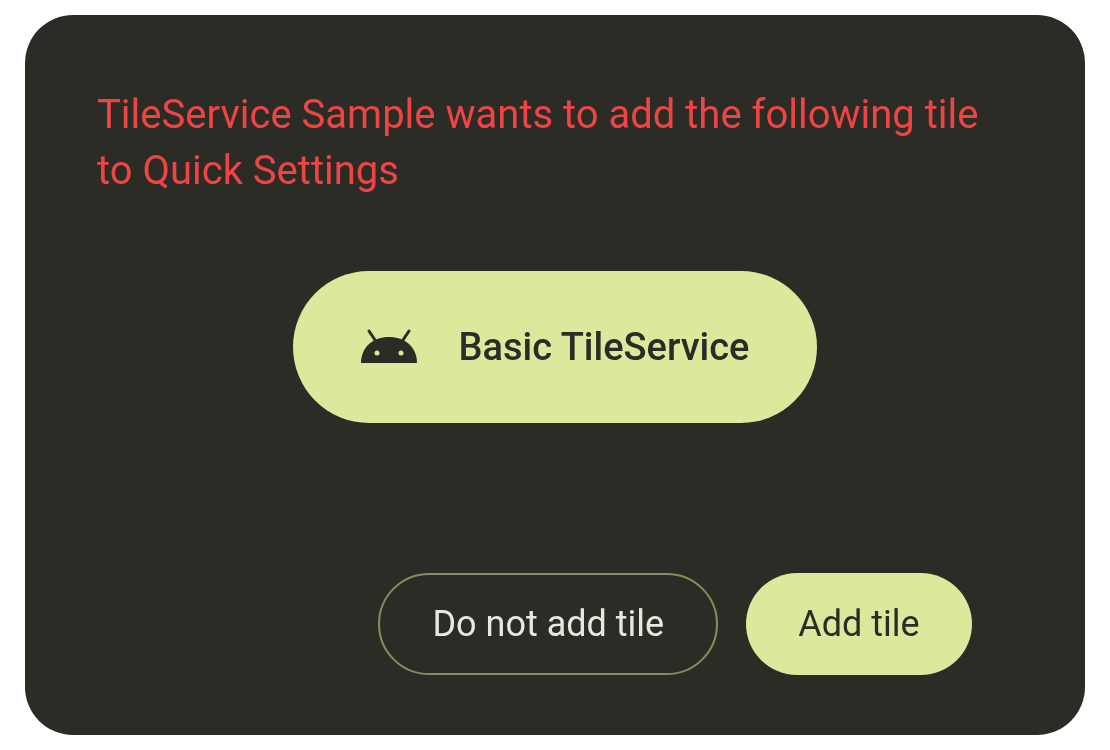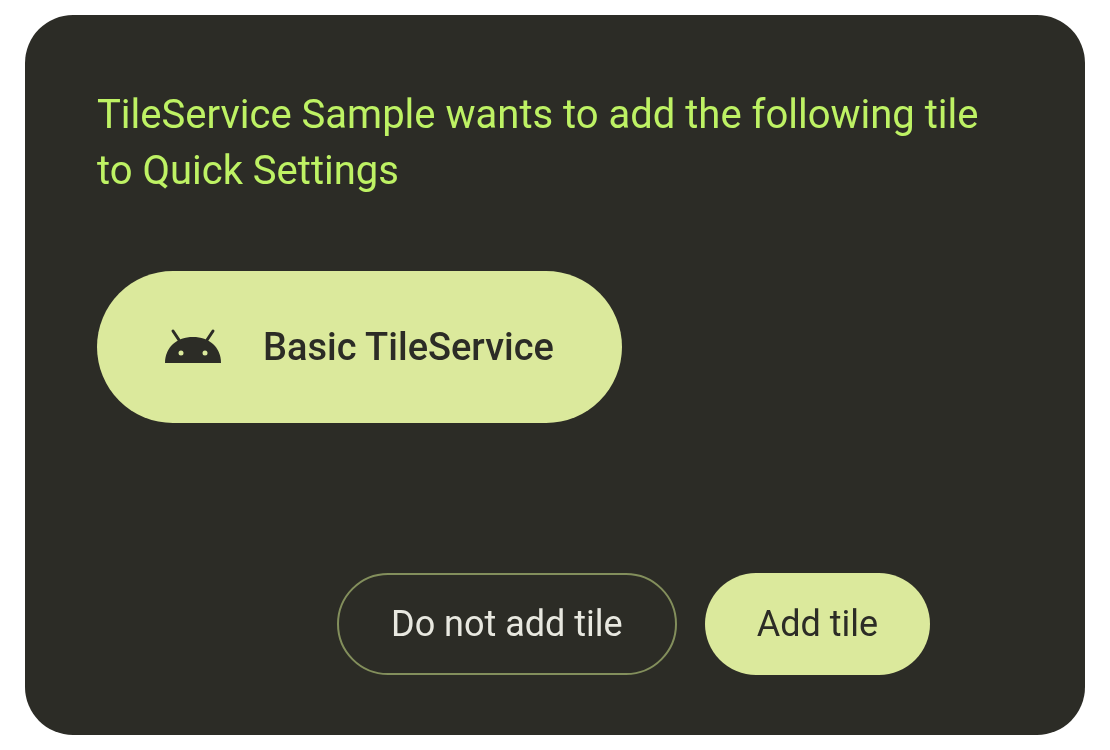--- a/index.html
+++ b/index.html
@@ -22,29 +22,30 @@
       background: #2c2c26;
       border-radius: 48px;
       padding: 72px 72px 60px 72px;
       width: 1060px;
       height: 720px;
       display: flex;
       flex-direction: column;
     }
 
     .dialog-message {
-      color: #bef264;
+      color: #ef4444;
       font-size: 40px;
       line-height: 1.4;
       font-weight: 400;
       margin-bottom: 72px;
     }
 
     .tile-preview-container {
       display: flex;
+      justify-content: center;
       flex: 1;
       align-items: flex-start;
     }
 
     .tile-preview {
       background: #dbe99c;
       border-radius: 100px;
       padding: 48px 68px;
       display: flex;
       align-items: center;
@@ -65,20 +66,21 @@
     }
 
     .tile-label {
       color: #2c2c26;
       font-size: 38px;
       font-weight: 500;
     }
 
     .button-row {
       display: flex;
+      justify-content: center;
       gap: 28px;
       margin-top: auto;
       padding-left: 240px;
     }
 
     .button-secondary {
       background: transparent;
       border: 2px solid #838f5c;
       border-radius: 100px;
       padding: 28px 52px;

